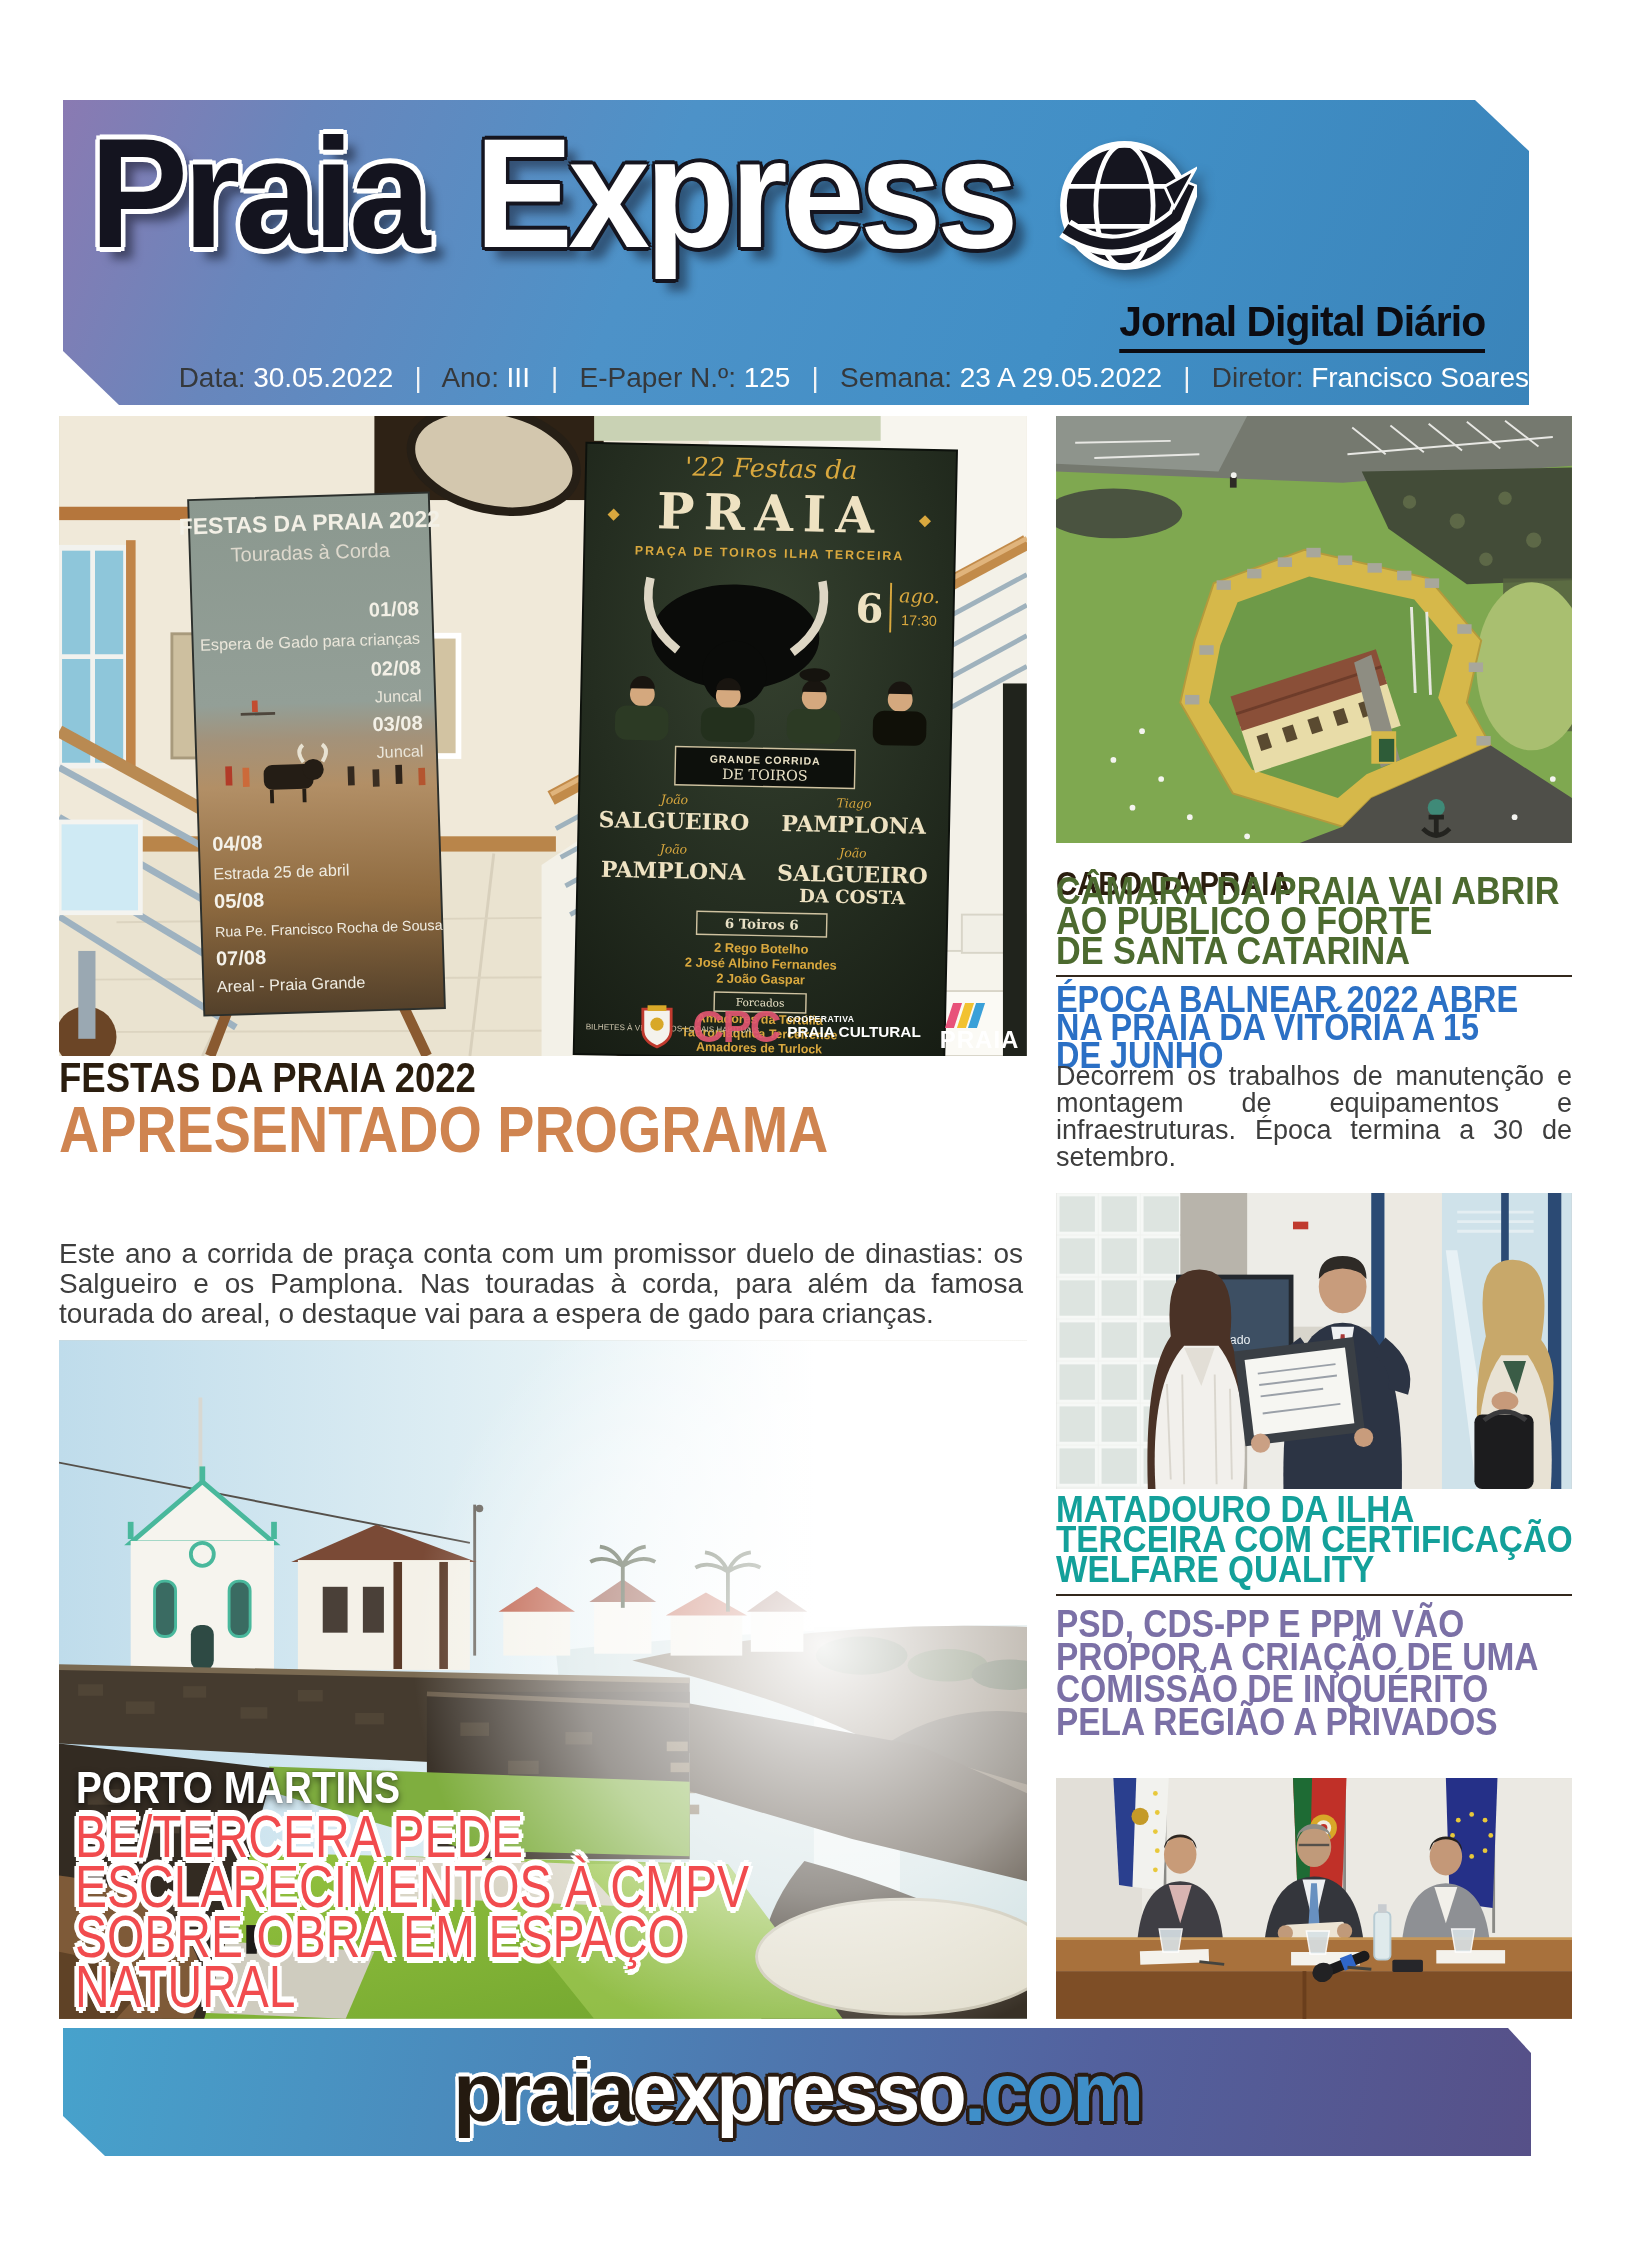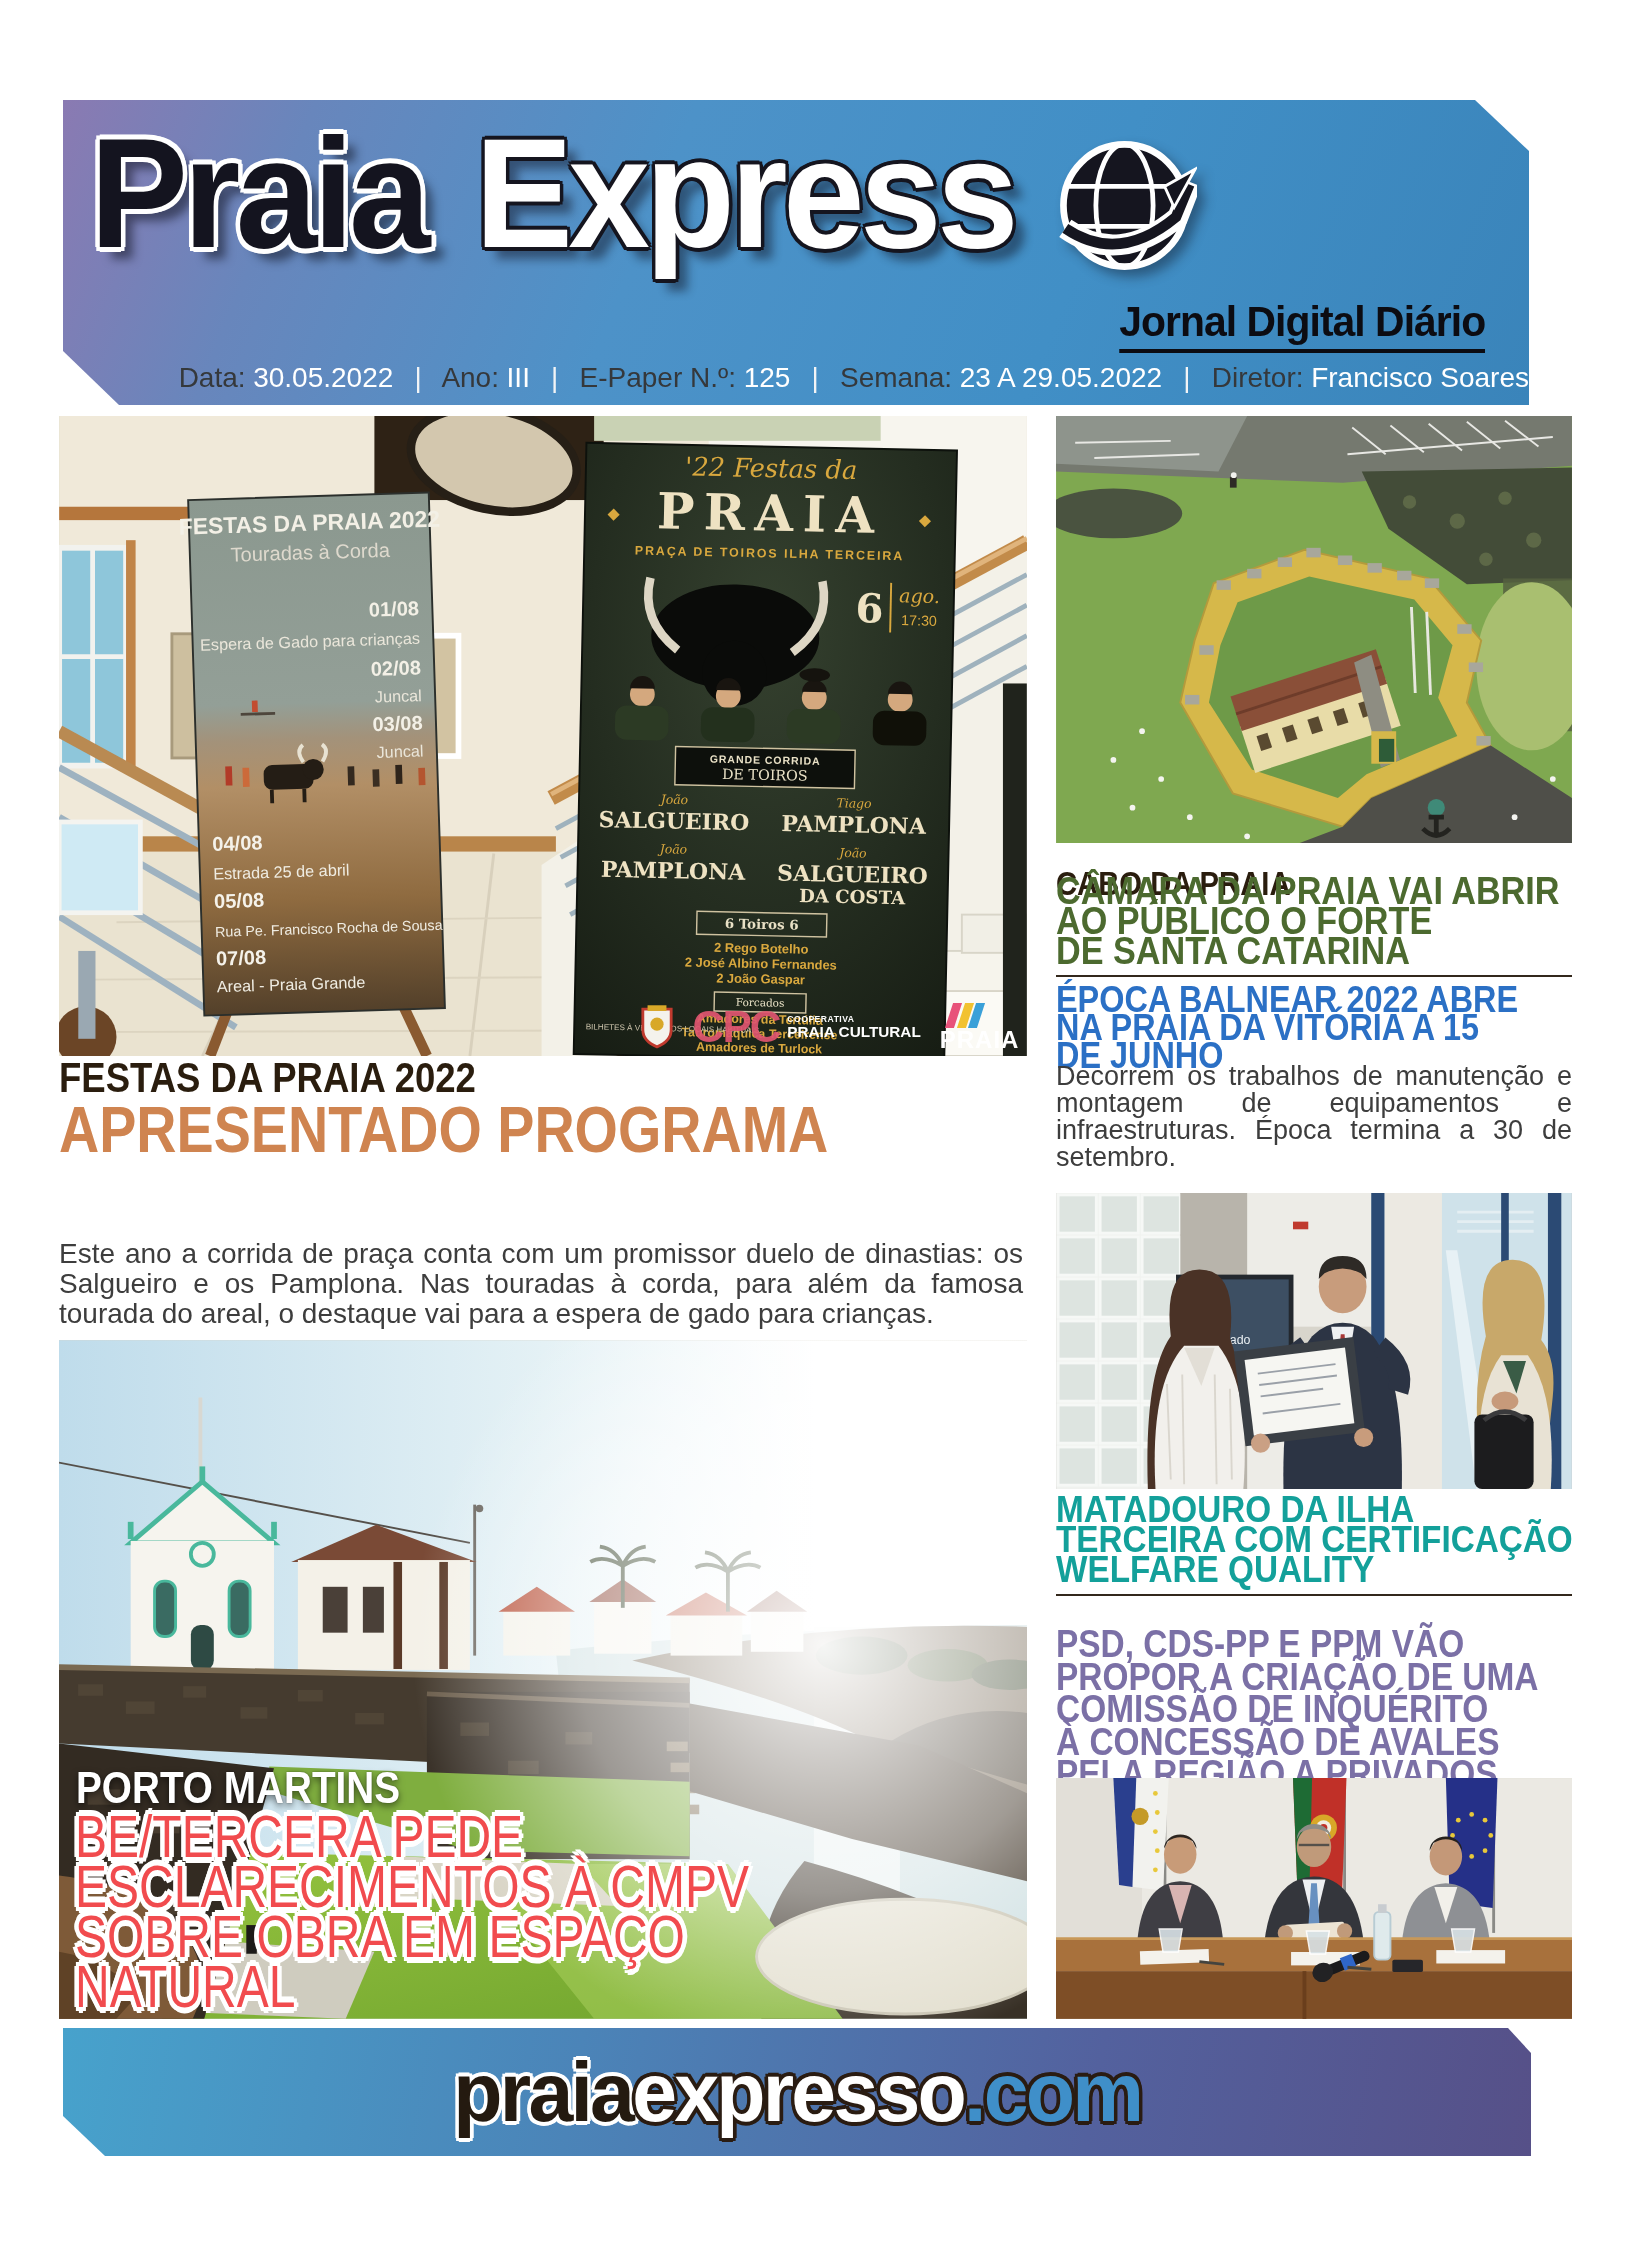--- a/index.html
+++ b/index.html
@@ -44,21 +44,21 @@
   #hl-taurino{left:59px;top:1099px;font-size:64px;line-height:62px;color:#cf8450;}
   #body-taurino{left:59px;top:1239px;width:964px;font-size:28px;line-height:30px;color:#3d3d3d;text-align:justify;}
   #kicker-forte{left:1056px;top:845px;font-size:32.5px;margin-top:23px;}
   #hl-forte{left:1056px;top:876px;font-size:38px;line-height:30px;color:#4c6a2f;}
   .rule{left:1056px;width:516px;border-top:2.9px solid #33281c;height:0;}
   #rule1{top:975px;}
   #hl-epoca{left:1056px;top:986px;font-size:36px;line-height:28px;color:#2b70c5;}
   #body-epoca{left:1056px;top:1063px;width:516px;font-size:27px;line-height:27px;color:#3d3d3d;text-align:justify;}
   #hl-matadouro{left:1056px;top:1495px;font-size:37px;line-height:30px;color:#13a09a;}
   #rule2{top:1594px;}
-  #hl-comissao{left:1056px;top:1608px;font-size:38px;line-height:32.5px;color:#7b70a6;margin-top:20px;}
+  #hl-comissao{left:1056px;top:1608px;font-size:38px;line-height:32.5px;color:#7b70a6;}
 
   
   #kicker-porto{left:76px;top:1763px;font-size:44px;font-weight:800;color:#ffffff;
     text-shadow:0 2.9px 7.6px rgba(0,0,0,.55),0 0 1.9px rgba(0,0,0,.4);}
   #hl-porto{left:75px;top:1812px;font-size:60px;line-height:50px;font-weight:400;color:#f14b4e;}
   #hl-porto .line{display:block;}
   #hl-porto .cond{transform:scaleX(.8);}
   .stroke-white{text-shadow:-5.7px 0 0 #fff,5.7px 0 0 #fff,0 -5.7px 0 #fff,0 5.7px 0 #fff,-3.8px -3.8px 0 #fff,3.8px -3.8px 0 #fff,-3.8px 3.8px 0 #fff,3.8px 3.8px 0 #fff;}
 
   
@@ -649,21 +649,20 @@
   <div id="hl-matadouro" class="abs hl">
     <span class="line"><span class="cond" style="transform:scaleX(.9)">MATADOURO DA ILHA</span></span>
     <span class="line"><span class="cond" style="transform:scaleX(.9)">TERCEIRA COM CERTIFICAÇÃO</span></span>
     <span class="line"><span class="cond" style="transform:scaleX(.9)">WELFARE QUALITY</span></span>
   </div>
   <div id="rule2" class="abs rule"></div>
   <div id="hl-comissao" class="abs hl">
     <span class="line"><span class="cond" style="transform:scaleX(.88)">PSD, CDS-PP E PPM VÃO</span></span>
     <span class="line"><span class="cond" style="transform:scaleX(.88)">PROPOR A CRIAÇÃO DE UMA</span></span>
     <span class="line"><span class="cond" style="transform:scaleX(.88)">COMISSÃO DE INQUÉRITO</span></span>
-    <span class="line"><span class="cond" style="transform:scaleX(.88)">À CONCESSÃO DE AVALES</span></span>
     <span class="line"><span class="cond" style="transform:scaleX(.88)">PELA REGIÃO A PRIVADOS</span></span>
   </div>
 
   <div id="photo-press" class="abs photo">
     <svg width="516" height="241" viewBox="0 0 540 252">
       <rect width="540" height="252" fill="#ebe9e3"></rect>
       <rect x="0" y="0" width="90" height="252" fill="#e2dfd8"></rect>
 
       <line x1="114" y1="0" x2="114" y2="152" stroke="#8a8a86" stroke-width="3"></line>
       <polygon points="60,0 118,0 112,118 66,112" fill="#f2f2ee"></polygon>

